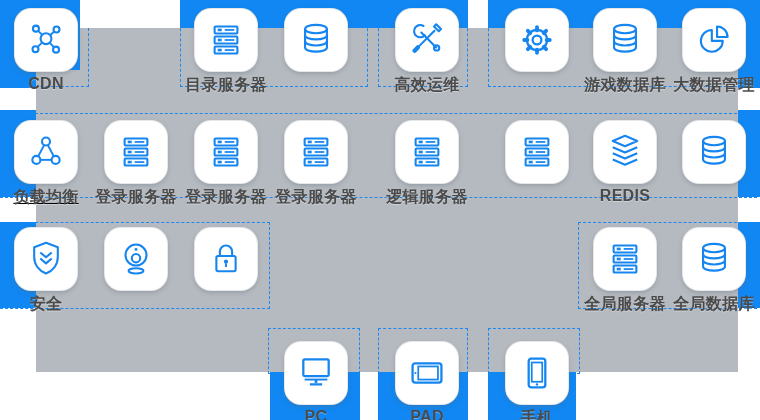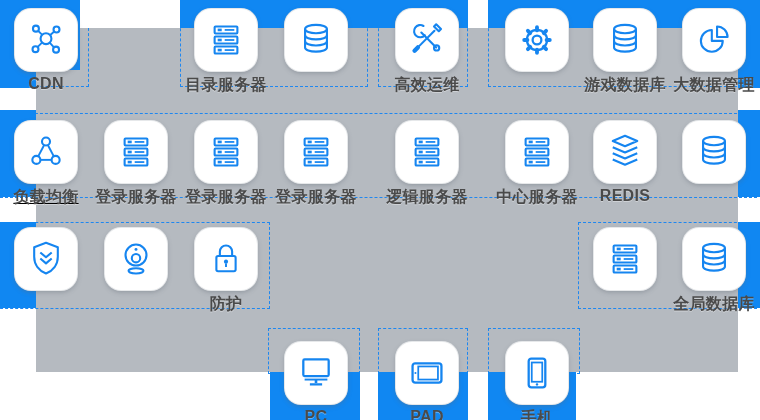--- a/index.html
+++ b/index.html
@@ -286,21 +286,20 @@
               <rect x="14.5" y="22.5" width="4.6" height="3"></rect>
               <rect x="14.5" y="34" width="4.6" height="3"></rect>
             </g>
    <g stroke="currentColor" stroke-width="2">
               <line x1="22.5" y1="12.5" x2="33.5" y2="12.5"></line>
               <line x1="22.5" y1="24" x2="33.5" y2="24"></line>
               <line x1="22.5" y1="35.5" x2="33.5" y2="35.5"></line>
             </g>
           </svg>
         </div>
-        <div class="label">中心服务器</div>
       </div>
       <div class="node" style="left: 582px; top: 121px;">
         <div class="tile">
           <svg viewBox="0 0 48 48" aria-hidden="true">
             <g fill="none" stroke="currentColor" stroke-width="2.4" stroke-linejoin="round">
               <path d="M24 5.5 L38 11.5 L24 17.5 L10 11.5 Z"></path>
               <path d="M10 18.5 L24 24.5 L38 18.5"></path>
               <path d="M10 25.5 L24 31.5 L38 25.5"></path>
               <path d="M10 32.5 L24 38.5 L38 32.5"></path>
             </g>
@@ -323,20 +322,21 @@
       <div class="node" style="left: 3px; top: 228px;">
         <div class="tile">
           <svg viewBox="0 0 48 48" aria-hidden="true">
             <g fill="none" stroke="currentColor" stroke-width="2.4" stroke-linejoin="round">
               <path d="M24 5.5 L37.5 10.5 V21.5 C37.5 30.5 32 37.5 24 40.5 C16 37.5 10.5 30.5 10.5 21.5 V10.5 Z"></path>
               <path d="M17.5 16.5 L24 22 L30.5 16.5"></path>
               <path d="M17.5 23.5 L24 29 L30.5 23.5"></path>
             </g>
           </svg>
         </div>
+        <div class="label">安全</div>
       </div>
       <div class="node" style="left: 93px; top: 228px;">
         <div class="tile">
           <svg viewBox="0 0 48 48" aria-hidden="true">
             <g fill="none" stroke="currentColor" stroke-width="2.4">
               <circle cx="24" cy="19.5" r="12"></circle>
               <circle cx="24" cy="23" r="4.8"></circle>
               <circle cx="24" cy="13" r="1.7" fill="currentColor" stroke="none"></circle>
               <ellipse cx="24" cy="37.5" rx="8.5" ry="3"></ellipse>
             </g>
@@ -347,21 +347,20 @@
         <div class="tile">
           <svg viewBox="0 0 48 48" aria-hidden="true">
             <g fill="none" stroke="currentColor" stroke-width="2.4">
               <path d="M17 20.5 V15.5 A7 7 0 0 1 31 15.5 V20.5"></path>
               <rect x="13" y="20.5" width="22" height="17.5" rx="2"></rect>
               <circle cx="24" cy="27" r="2.4" fill="currentColor" stroke="none"></circle>
               <line x1="24" y1="29" x2="24" y2="33" stroke-width="2.2"></line>
             </g>
           </svg>
         </div>
-        <div class="label">防护</div>
       </div>
       <div class="node" style="left: 582px; top: 228px;">
         <div class="tile">
           <svg viewBox="0 0 48 48" aria-hidden="true">
             <g fill="none" stroke="currentColor" stroke-width="2.4">
               <rect x="11" y="8.5" width="26" height="8" rx="1"></rect>
               <rect x="11" y="20" width="26" height="8" rx="1"></rect>
               <rect x="11" y="31.5" width="26" height="8" rx="1"></rect>
             </g>
    <g fill="currentColor">
@@ -369,20 +368,21 @@
               <rect x="14.5" y="22.5" width="4.6" height="3"></rect>
               <rect x="14.5" y="34" width="4.6" height="3"></rect>
             </g>
    <g stroke="currentColor" stroke-width="2">
               <line x1="22.5" y1="12.5" x2="33.5" y2="12.5"></line>
               <line x1="22.5" y1="24" x2="33.5" y2="24"></line>
               <line x1="22.5" y1="35.5" x2="33.5" y2="35.5"></line>
             </g>
           </svg>
         </div>
+        <div class="label">全局服务器</div>
       </div>
       <div class="node" style="left: 671px; top: 228px;">
         <div class="tile">
           <svg viewBox="0 0 48 48" aria-hidden="true">
             <g fill="none" stroke="currentColor" stroke-width="2.4">
               <ellipse cx="24" cy="11.5" rx="12.5" ry="4.8"></ellipse>
               <path d="M11.5 11.5 V32.5 A12.5 4.8 0 0 0 36.5 32.5 V11.5"></path>
               <path d="M11.5 18.5 A12.5 4.8 0 0 0 36.5 18.5"></path>
               <path d="M11.5 25.5 A12.5 4.8 0 0 0 36.5 25.5"></path>
             </g>

